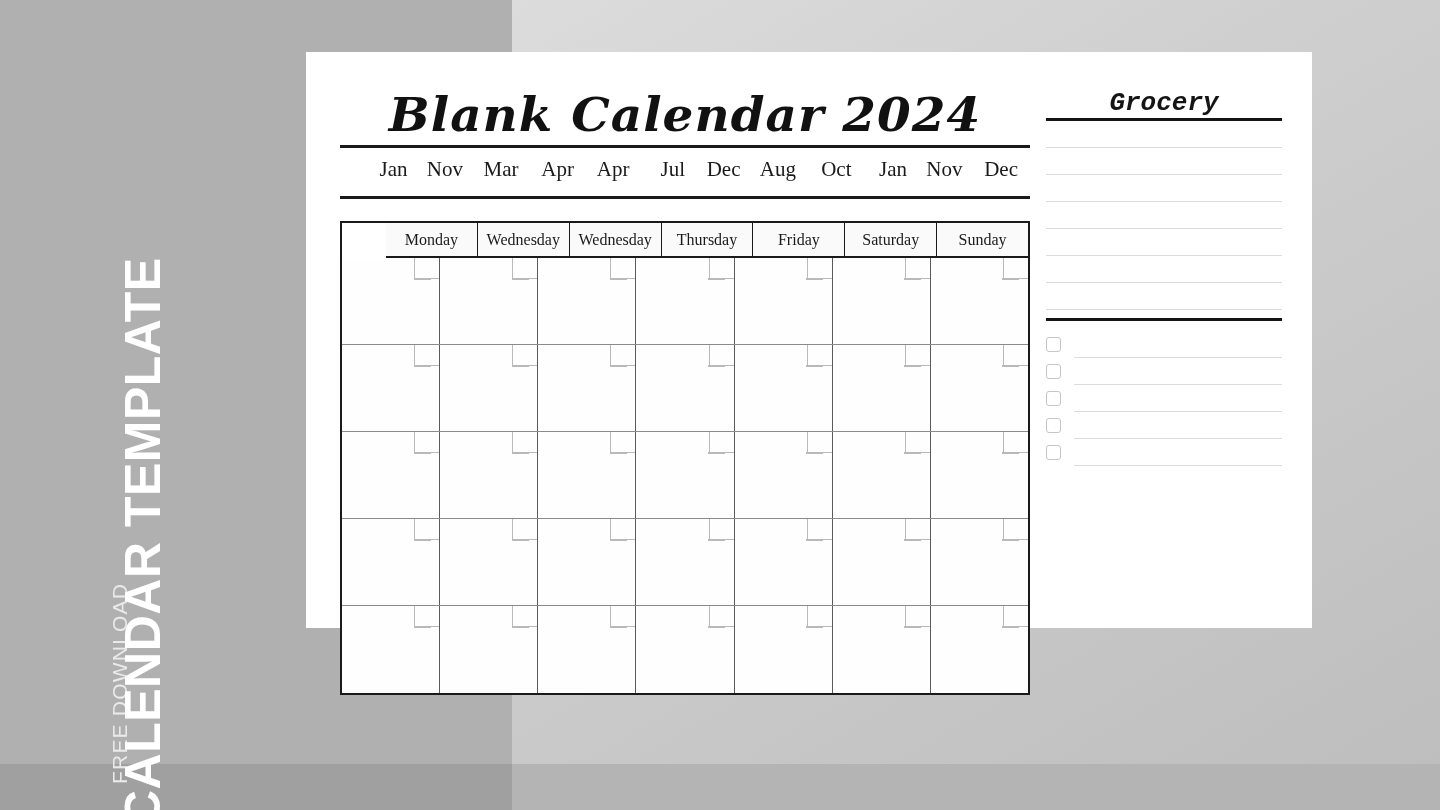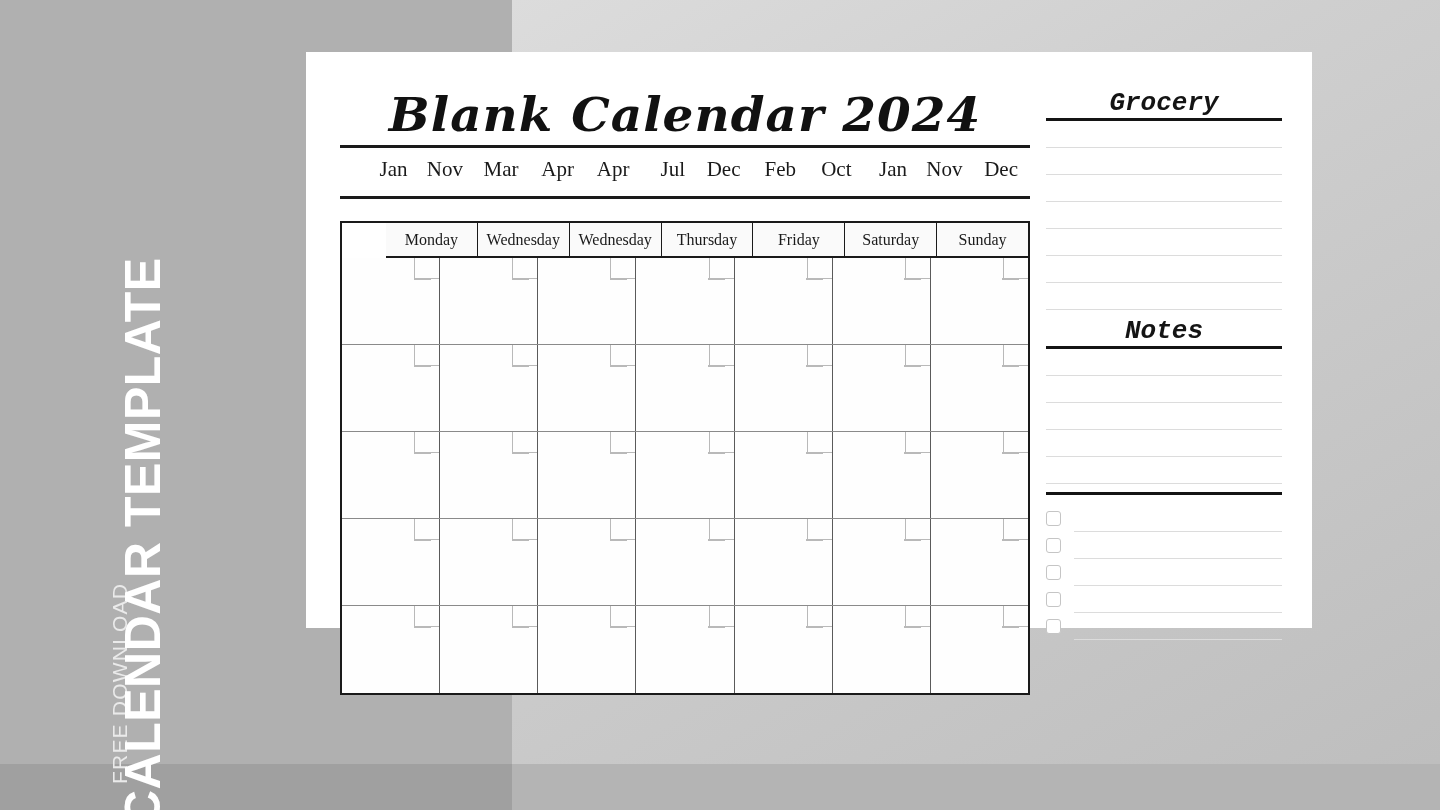--- a/index.html
+++ b/index.html
@@ -275,21 +275,21 @@
       <div class="rule-double"></div>
 
       <div id="month-row">
           <div class="month-cell">Jan</div>
           <div class="month-cell">Nov</div>
           <div class="month-cell">Mar</div>
           <div class="month-cell">Apr</div>
           <div class="month-cell">Apr</div>
           <div class="month-cell">Jul</div>
           <div class="month-cell">Dec</div>
-          <div class="month-cell">Feb</div>
+          <div class="month-cell">Aug</div>
           <div class="month-cell">Oct</div>
           <div class="month-cell">Jan</div>
           <div class="month-cell">Nov</div>
           <div class="month-cell">Dec</div>
         </div>
       <div class="rule-double"></div>
 
       <div id="cal-grid">
         <div id="weekday-row">
             <div class="weekday">Monday</div>
@@ -430,31 +430,20 @@
             <div class="ruled-line"></div>
             <div class="ruled-line"></div>
             <div class="ruled-line"></div>
             <div class="ruled-line"></div>
             <div class="ruled-line"></div>
             <div class="ruled-line"></div>
             <div class="ruled-line"></div>
           </div>
       </div>
 
-      <div class="side-section">
-        <div class="side-heading">Notes</div>
-        <div class="side-heading-rule"></div>
-        <div class="ruled-lines" id="notes-lines">
-            <div class="ruled-line"></div>
-            <div class="ruled-line"></div>
-            <div class="ruled-line"></div>
-            <div class="ruled-line"></div>
-            <div class="ruled-line"></div>
-          </div>
-      </div>
 
       <div class="side-section">
         <div class="side-heading-rule"></div>
         <div id="todo-list">
             <div class="todo-row">
               <div class="todo-checkbox"></div>
               <div class="todo-line"></div>
             </div>
             <div class="todo-row">
               <div class="todo-checkbox"></div>

